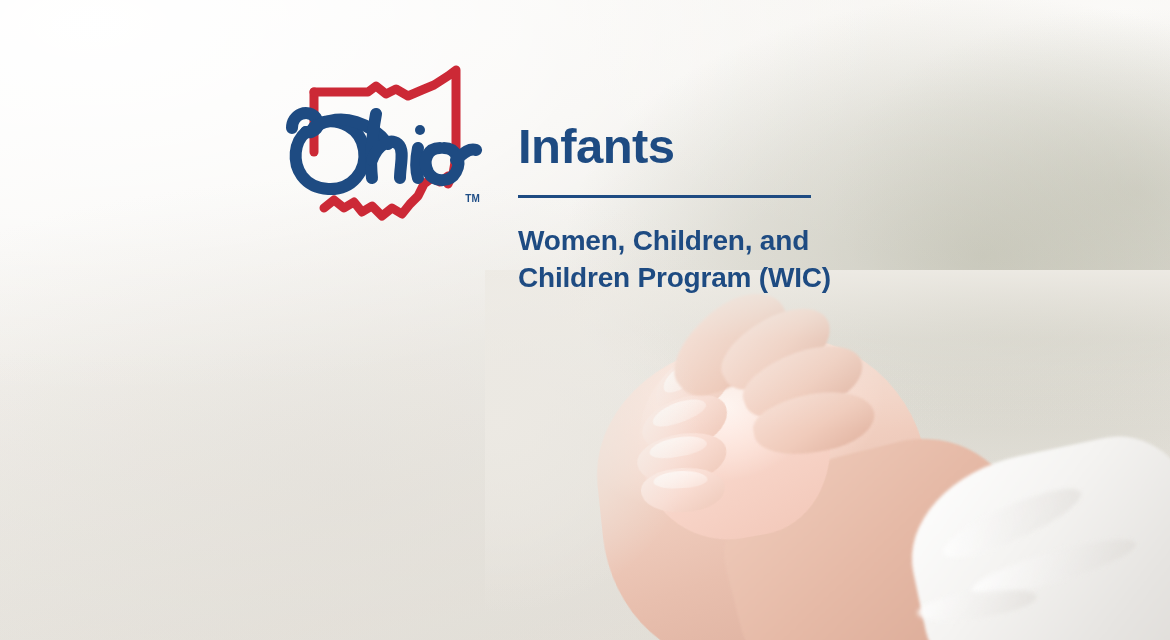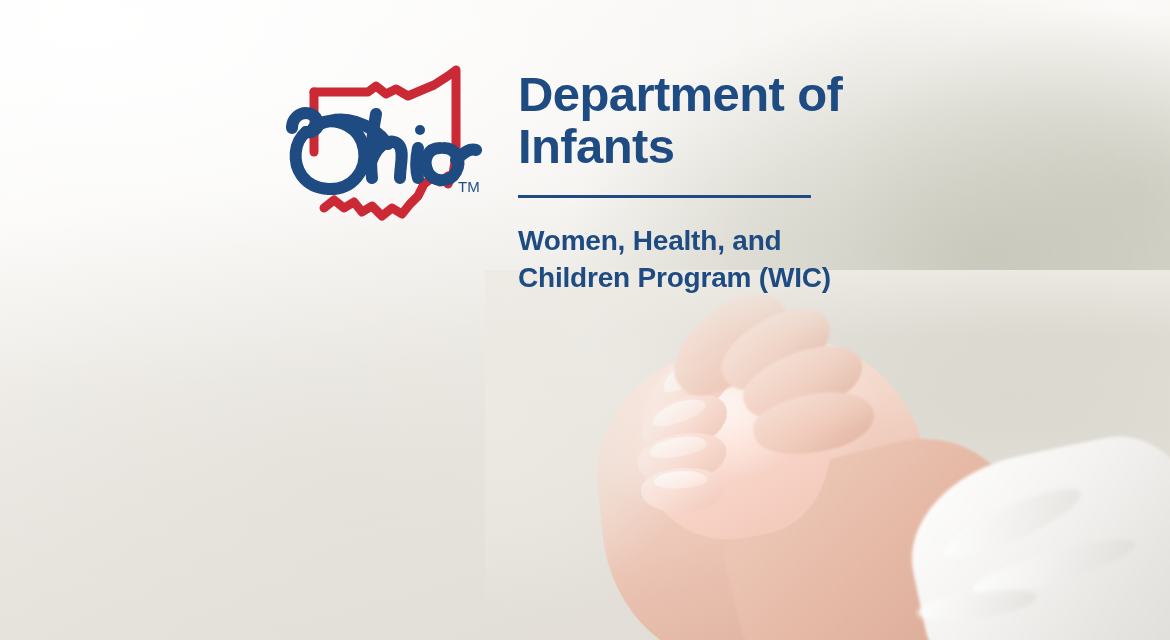--- a/index.html
+++ b/index.html
@@ -182,23 +182,23 @@
     position: relative;
     width: 216px;
     height: 176px;
     flex: 0 0 auto;
   }
   .ohio-logo svg { display: block; width: 100%; height: 100%; }
 
   .tm {
     position: absolute;
     right: 8px;
-    bottom: 38px;
-    font-size: 15px;
-    font-weight: 400;
+    bottom: 28px;
+    font-size: 10px;
+    font-weight: 700;
     color: #1f4e87;
     letter-spacing: .2px;
     line-height: 1;
   }
 
   .titles {
     margin-left: 30px;
     padding-top: 13px;
   }
   .dept-title {
@@ -286,26 +286,26 @@
           <path d="M168 92 C156 92, 150 104, 156 116 C162 127, 178 127, 184 116
                    C190 105, 184 92, 172 92"></path>
           <path d="M184 104 C192 96, 198 92, 204 94"></path>
         </g>
       </svg>
       <span class="tm">TM</span>
     </div>
 
     <div class="titles">
       <h1 class="dept-title">
-        <span>Department of</span><br>
+        <br>
         <span>Infants</span>
       </h1>
 
       <div class="rule"></div>
 
       <h2 class="program-title">
-        <span>Women, Health, and</span><br>
+        <span>Women, Children, and</span><br>
         <span>Children Program (WIC)</span>
       </h2>
     </div>
 
   </div>
 </div>
 
 </body></html>

